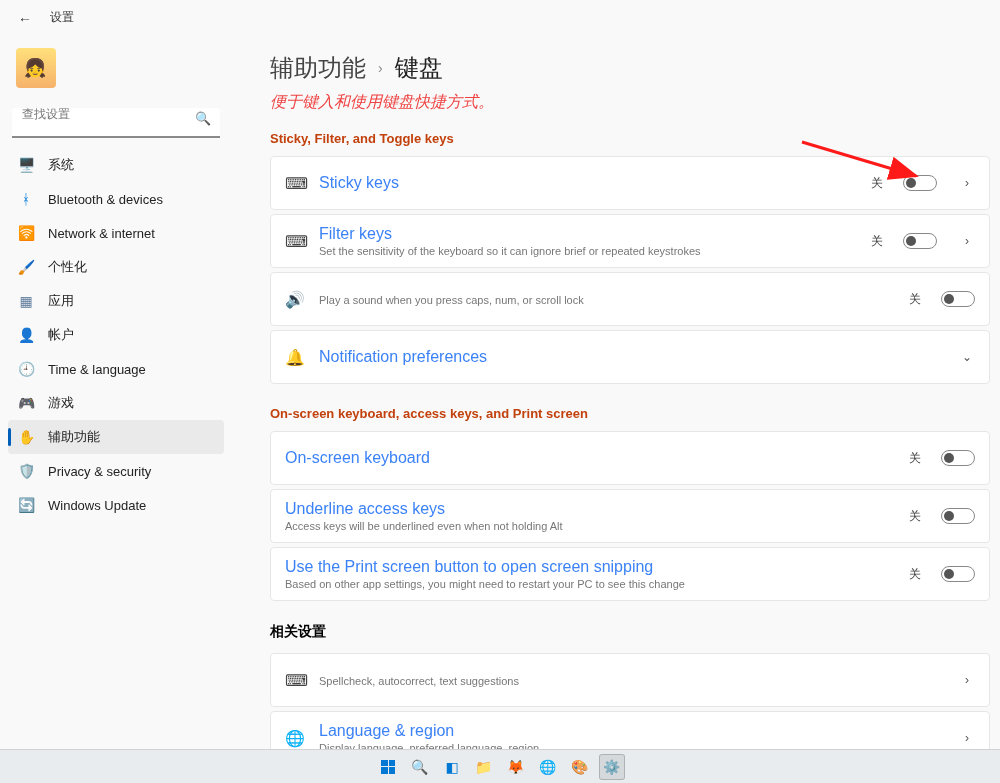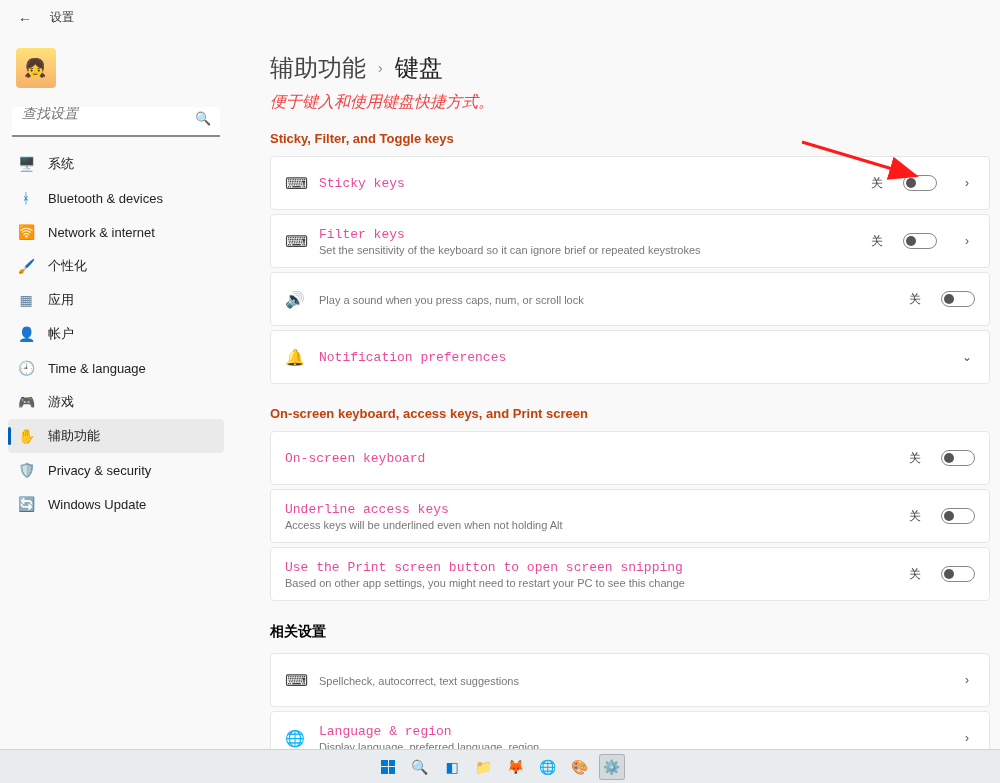--- a/index.html
+++ b/index.html
@@ -8,41 +8,41 @@
 .titlebar { height: 34px; display: flex; align-items: center; padding-left: 18px; gap: 18px; }
 .titlebar .back { font-size: 14px; color: #333; cursor: pointer; }
 .titlebar .title { font-size: 12px; color: #333; }
 
 .layout { display: flex; height: calc(100% - 34px - 34px); }
 
 .sidebar { width: 232px; padding: 8px 8px 0 8px; }
 .avatar-wrap { padding: 6px 4px 16px 8px; }
 .avatar { width: 40px; height: 40px; background: linear-gradient(#ffe07a,#f6b26b); border-radius: 4px; display: flex; align-items: center; justify-content: center; font-size: 18px; }
 .search-wrap { position: relative; margin: 0 4px 10px 4px; }
-.search { width: 100%; height: 30px; border: none; border-bottom: 2px solid #8a8a8a; background: #fff; padding: 0 28px 16px 10px; font-size: 14px; border-radius: 4px 4px 0 0; font-style: italic; }
+.search { width: 100%; height: 30px; border: none; border-bottom: 2px solid #8a8a8a; background: #fff; padding: 0 28px 16px 10px; font-size: 12px; border-radius: 4px 4px 0 0; }
 .search-icon { position: absolute; right: 8px; top: 7px; font-size: 13px; color: #555; }
 
 .nav { list-style: none; margin-top: 6px; }
 .nav li { display: flex; align-items: center; height: 34px; padding: 0 10px; border-radius: 4px; cursor: pointer; font-size: 13px; color: #222; gap: 14px; }
 .nav li .ico { width: 16px; text-align: center; font-size: 14px; }
 .nav li.active { background: #eaeaea; position: relative; }
 .nav li.active::before { content: ""; position: absolute; left: 0; top: 8px; bottom: 8px; width: 3px; background: #005fb8; border-radius: 2px; }
 
 .main { flex: 1; padding: 18px 10px 0 38px; overflow-y: auto; }
 .breadcrumb { display: flex; align-items: center; gap: 12px; font-size: 24px; font-weight: 400; color: #222; }
 .breadcrumb .parent { color: #444; }
 .breadcrumb .chev { color: #888; font-size: 14px; }
 .subtitle { font-size: 16px; color: #ef4444; margin: 8px 0 18px 0; font-style: italic; }
 
 .section-head { font-size: 13px; font-weight: 600; color: #c2410c; margin: 12px 0 10px 0; }
 
 .card { background: #fff; border: 1px solid #e6e6e6; border-radius: 4px; margin-bottom: 4px; display: flex; align-items: center; padding: 10px 14px; min-height: 54px; gap: 14px; }
 .card .lead-ico { width: 20px; text-align: center; color: #444; font-size: 16px; flex-shrink: 0; }
 .card .body { flex: 1; }
-.card .body .title { font-size: 13px; color: #ec4899; font-family: Liberation Mono, monospace; }
+.card .body .title { font-size: 16px; color: #3b82f6; }
 .card .body .desc { font-size: 11px; color: #777; margin-top: 2px; }
 .card .toggle-label { font-size: 12px; color: #444; margin-right: 6px; }
 .toggle { width: 34px; height: 16px; border-radius: 10px; border: 1px solid #888; background: #fff; position: relative; cursor: pointer; flex-shrink: 0; }
 .toggle::after { content: ""; position: absolute; left: 2px; top: 2px; width: 10px; height: 10px; background: #555; border-radius: 50%; }
 .chevron { width: 16px; text-align: center; color: #555; font-size: 12px; margin-left: 8px; cursor: pointer; flex-shrink: 0; }
 
 .related-head { font-size: 14px; font-weight: 600; margin: 22px 0 12px 0; }
 
 .arrow-annotation { position: absolute; pointer-events: none; }
 

